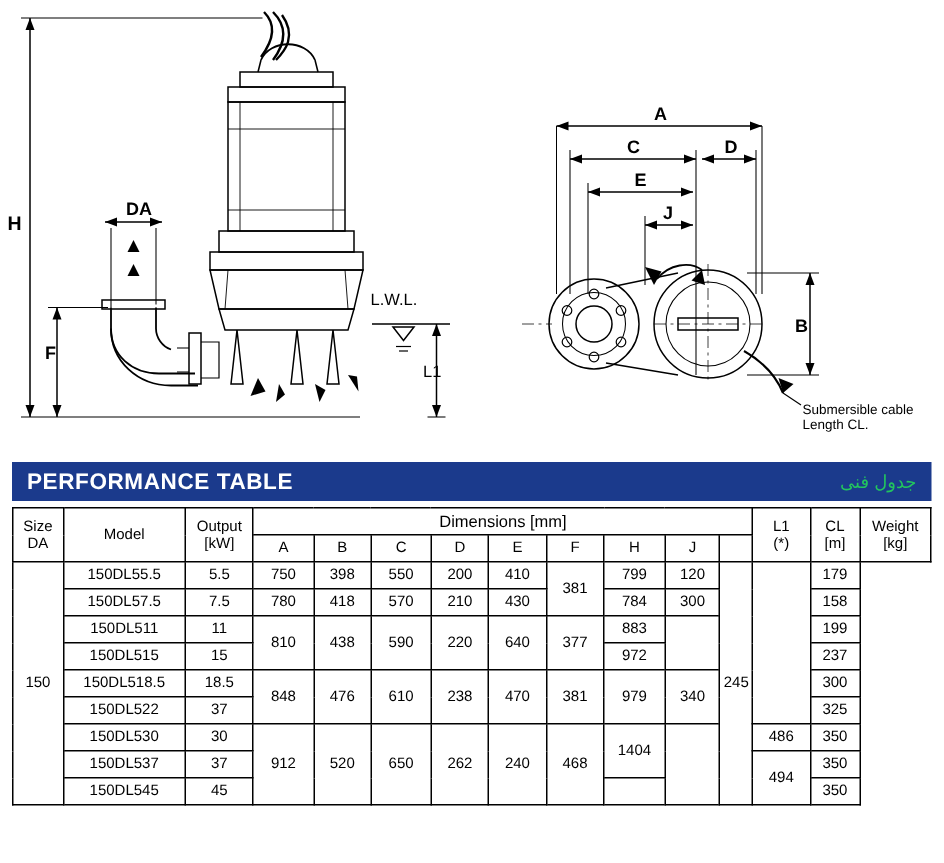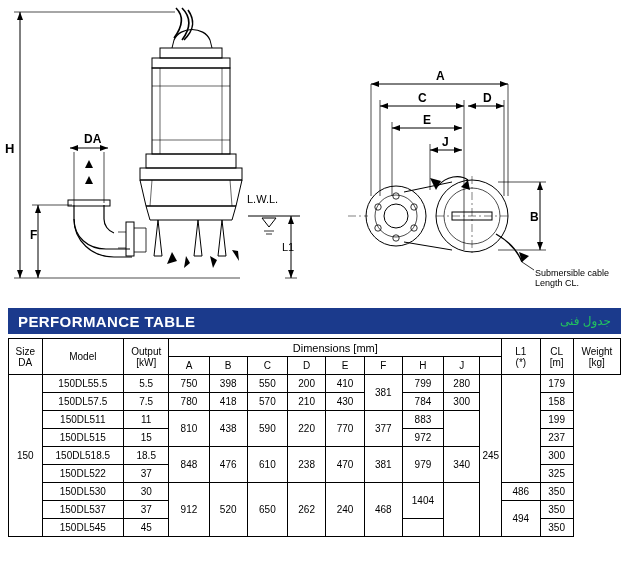--- a/index.html
+++ b/index.html
@@ -253,21 +253,21 @@
         <td rowspan="9">150</td>
         <td class="model">150DL55.5</td>
         <td>5.5</td>
         <td>750</td>
         <td>398</td>
         <td>550</td>
         <td>200</td>
         <td>410</td>
         <td rowspan="2">381</td>
         <td>799</td>
-        <td>280</td>
+        <td>120</td>
         <td rowspan="9">245</td>
         <td rowspan="6"></td>
         <td>179</td>
       </tr>
       <tr>
         <td class="model">150DL57.5</td>
         <td>7.5</td>
         <td>780</td>
         <td>418</td>
         <td>570</td>
@@ -277,21 +277,21 @@
         <td>300</td>
         <td>158</td>
       </tr>
       <tr>
         <td class="model">150DL511</td>
         <td>11</td>
         <td rowspan="2">810</td>
         <td rowspan="2">438</td>
         <td rowspan="2">590</td>
         <td rowspan="2">220</td>
-        <td rowspan="2">770</td>
+        <td rowspan="2">640</td>
         <td rowspan="2">377</td>
         <td>883</td>
         <td rowspan="2"></td>
         <td>199</td>
       </tr>
       <tr>
         <td class="model">150DL515</td>
         <td>15</td>
         <td>972</td>
         <td>237</td>

